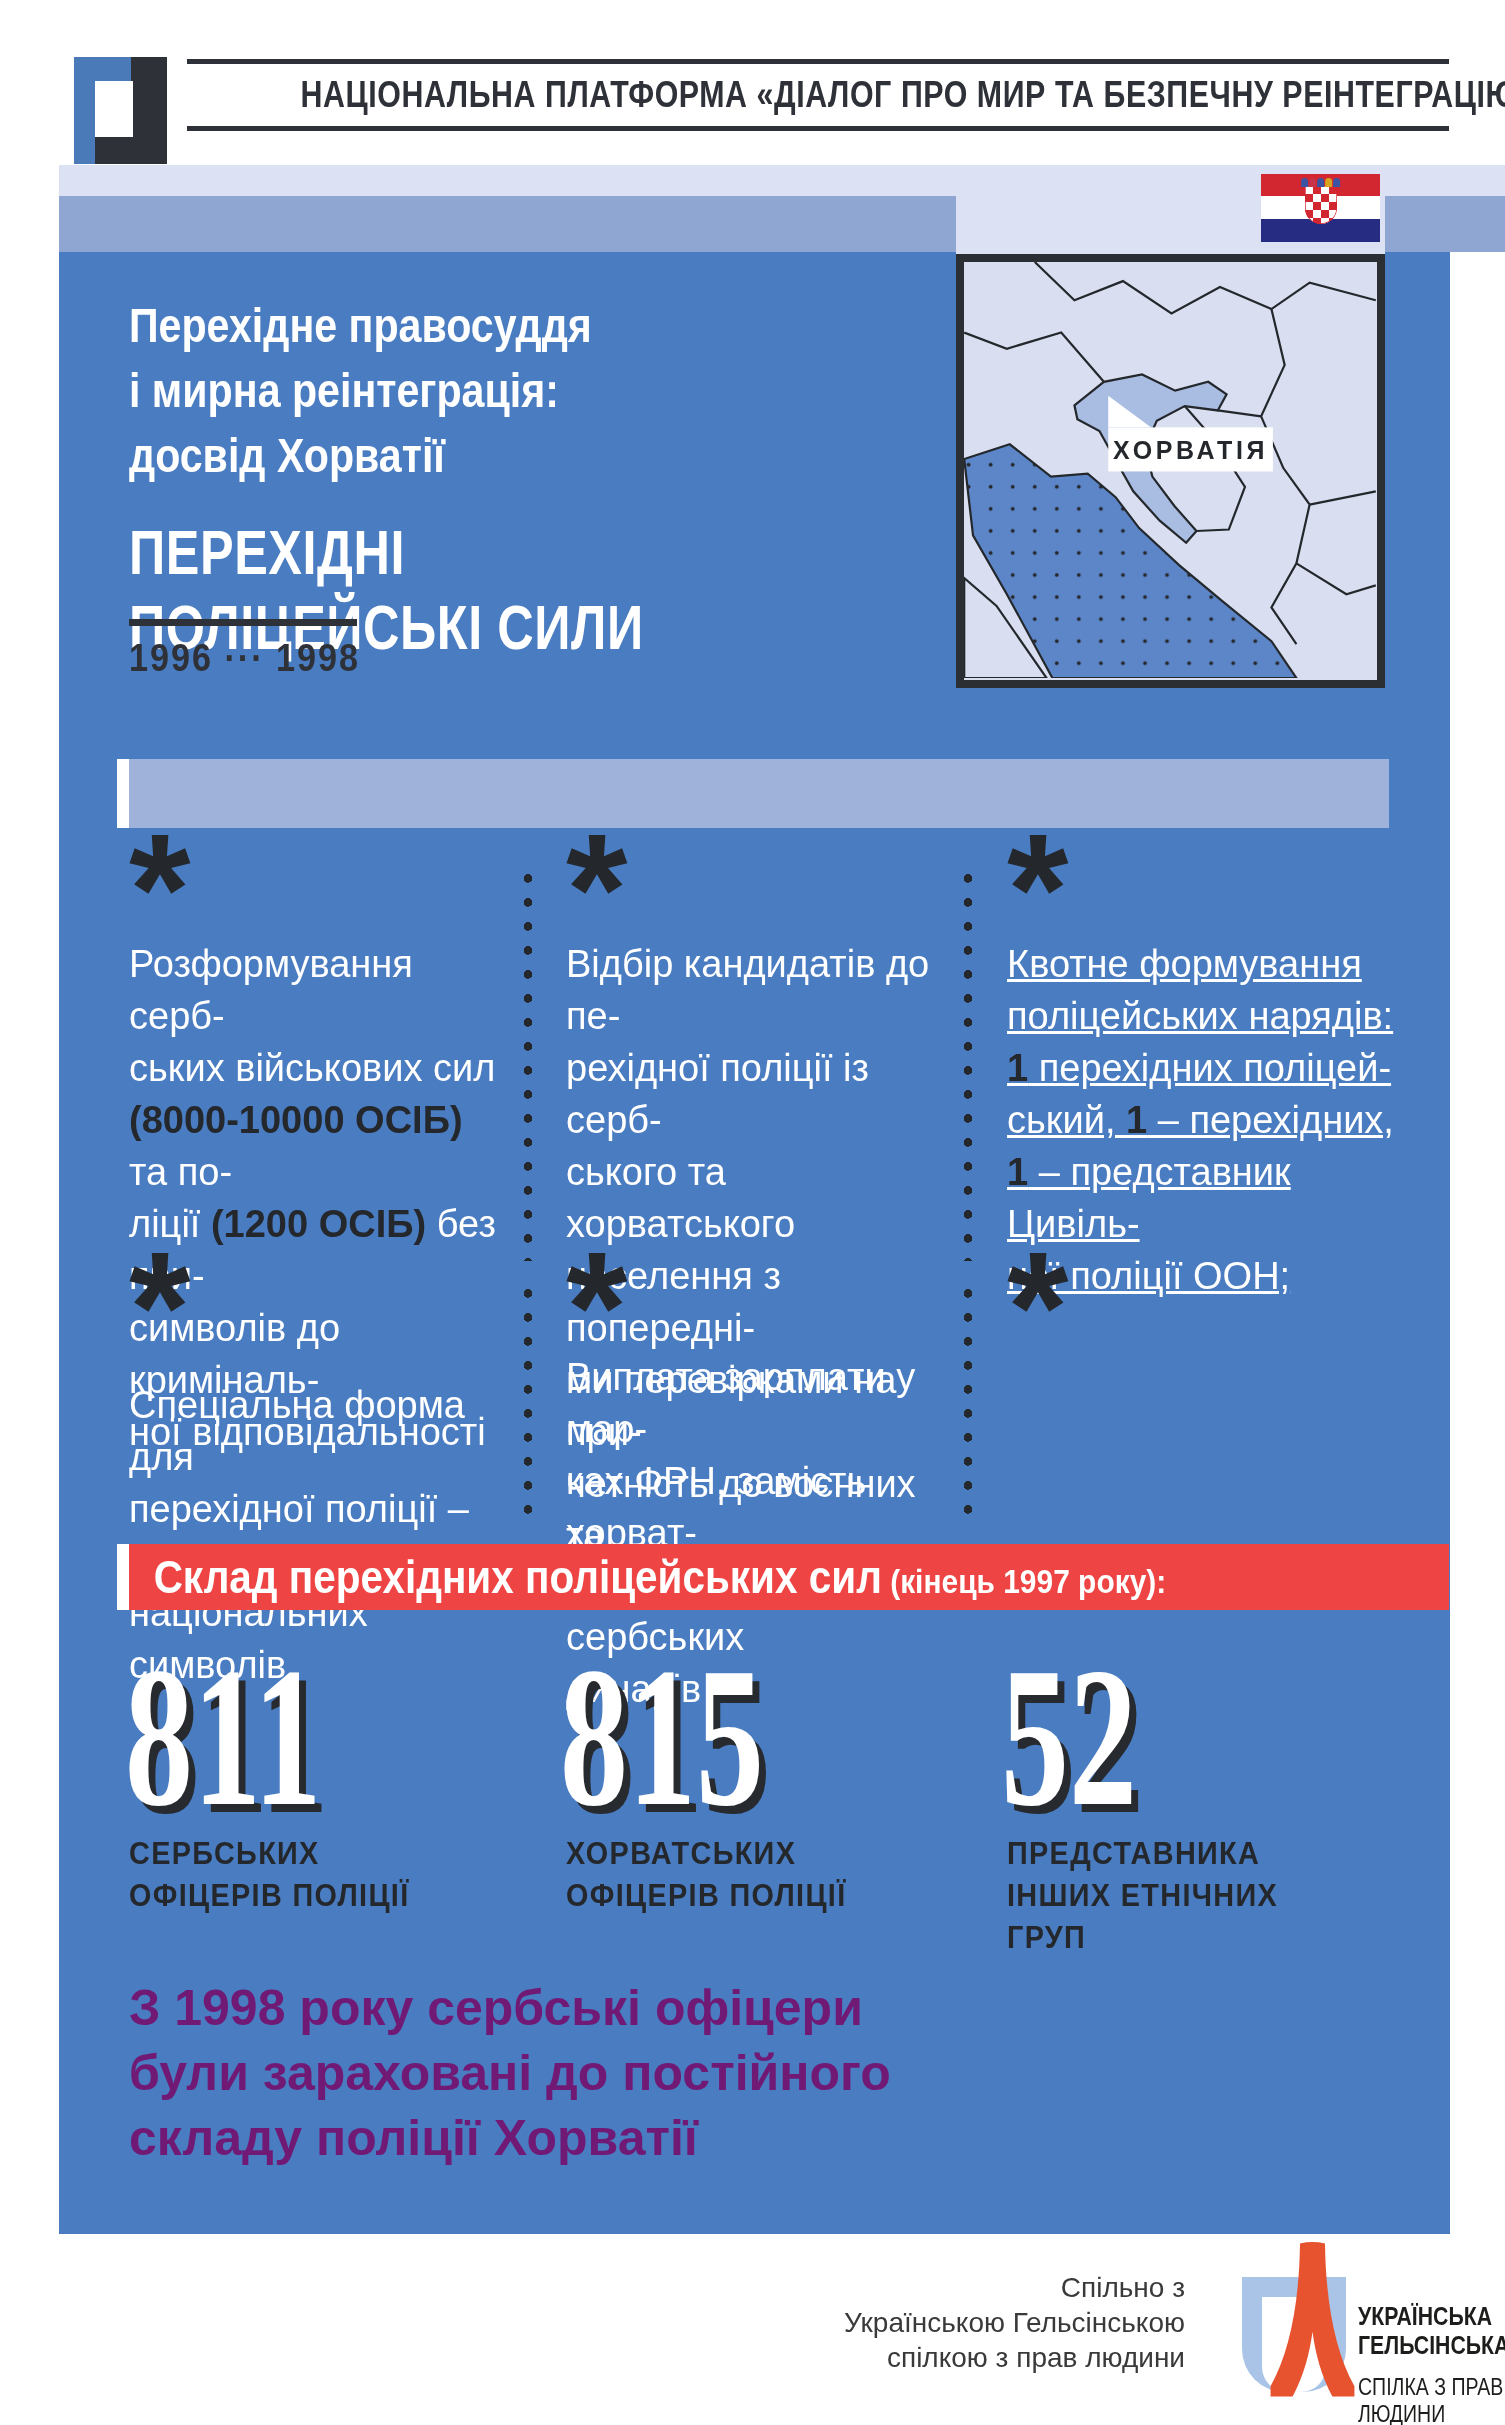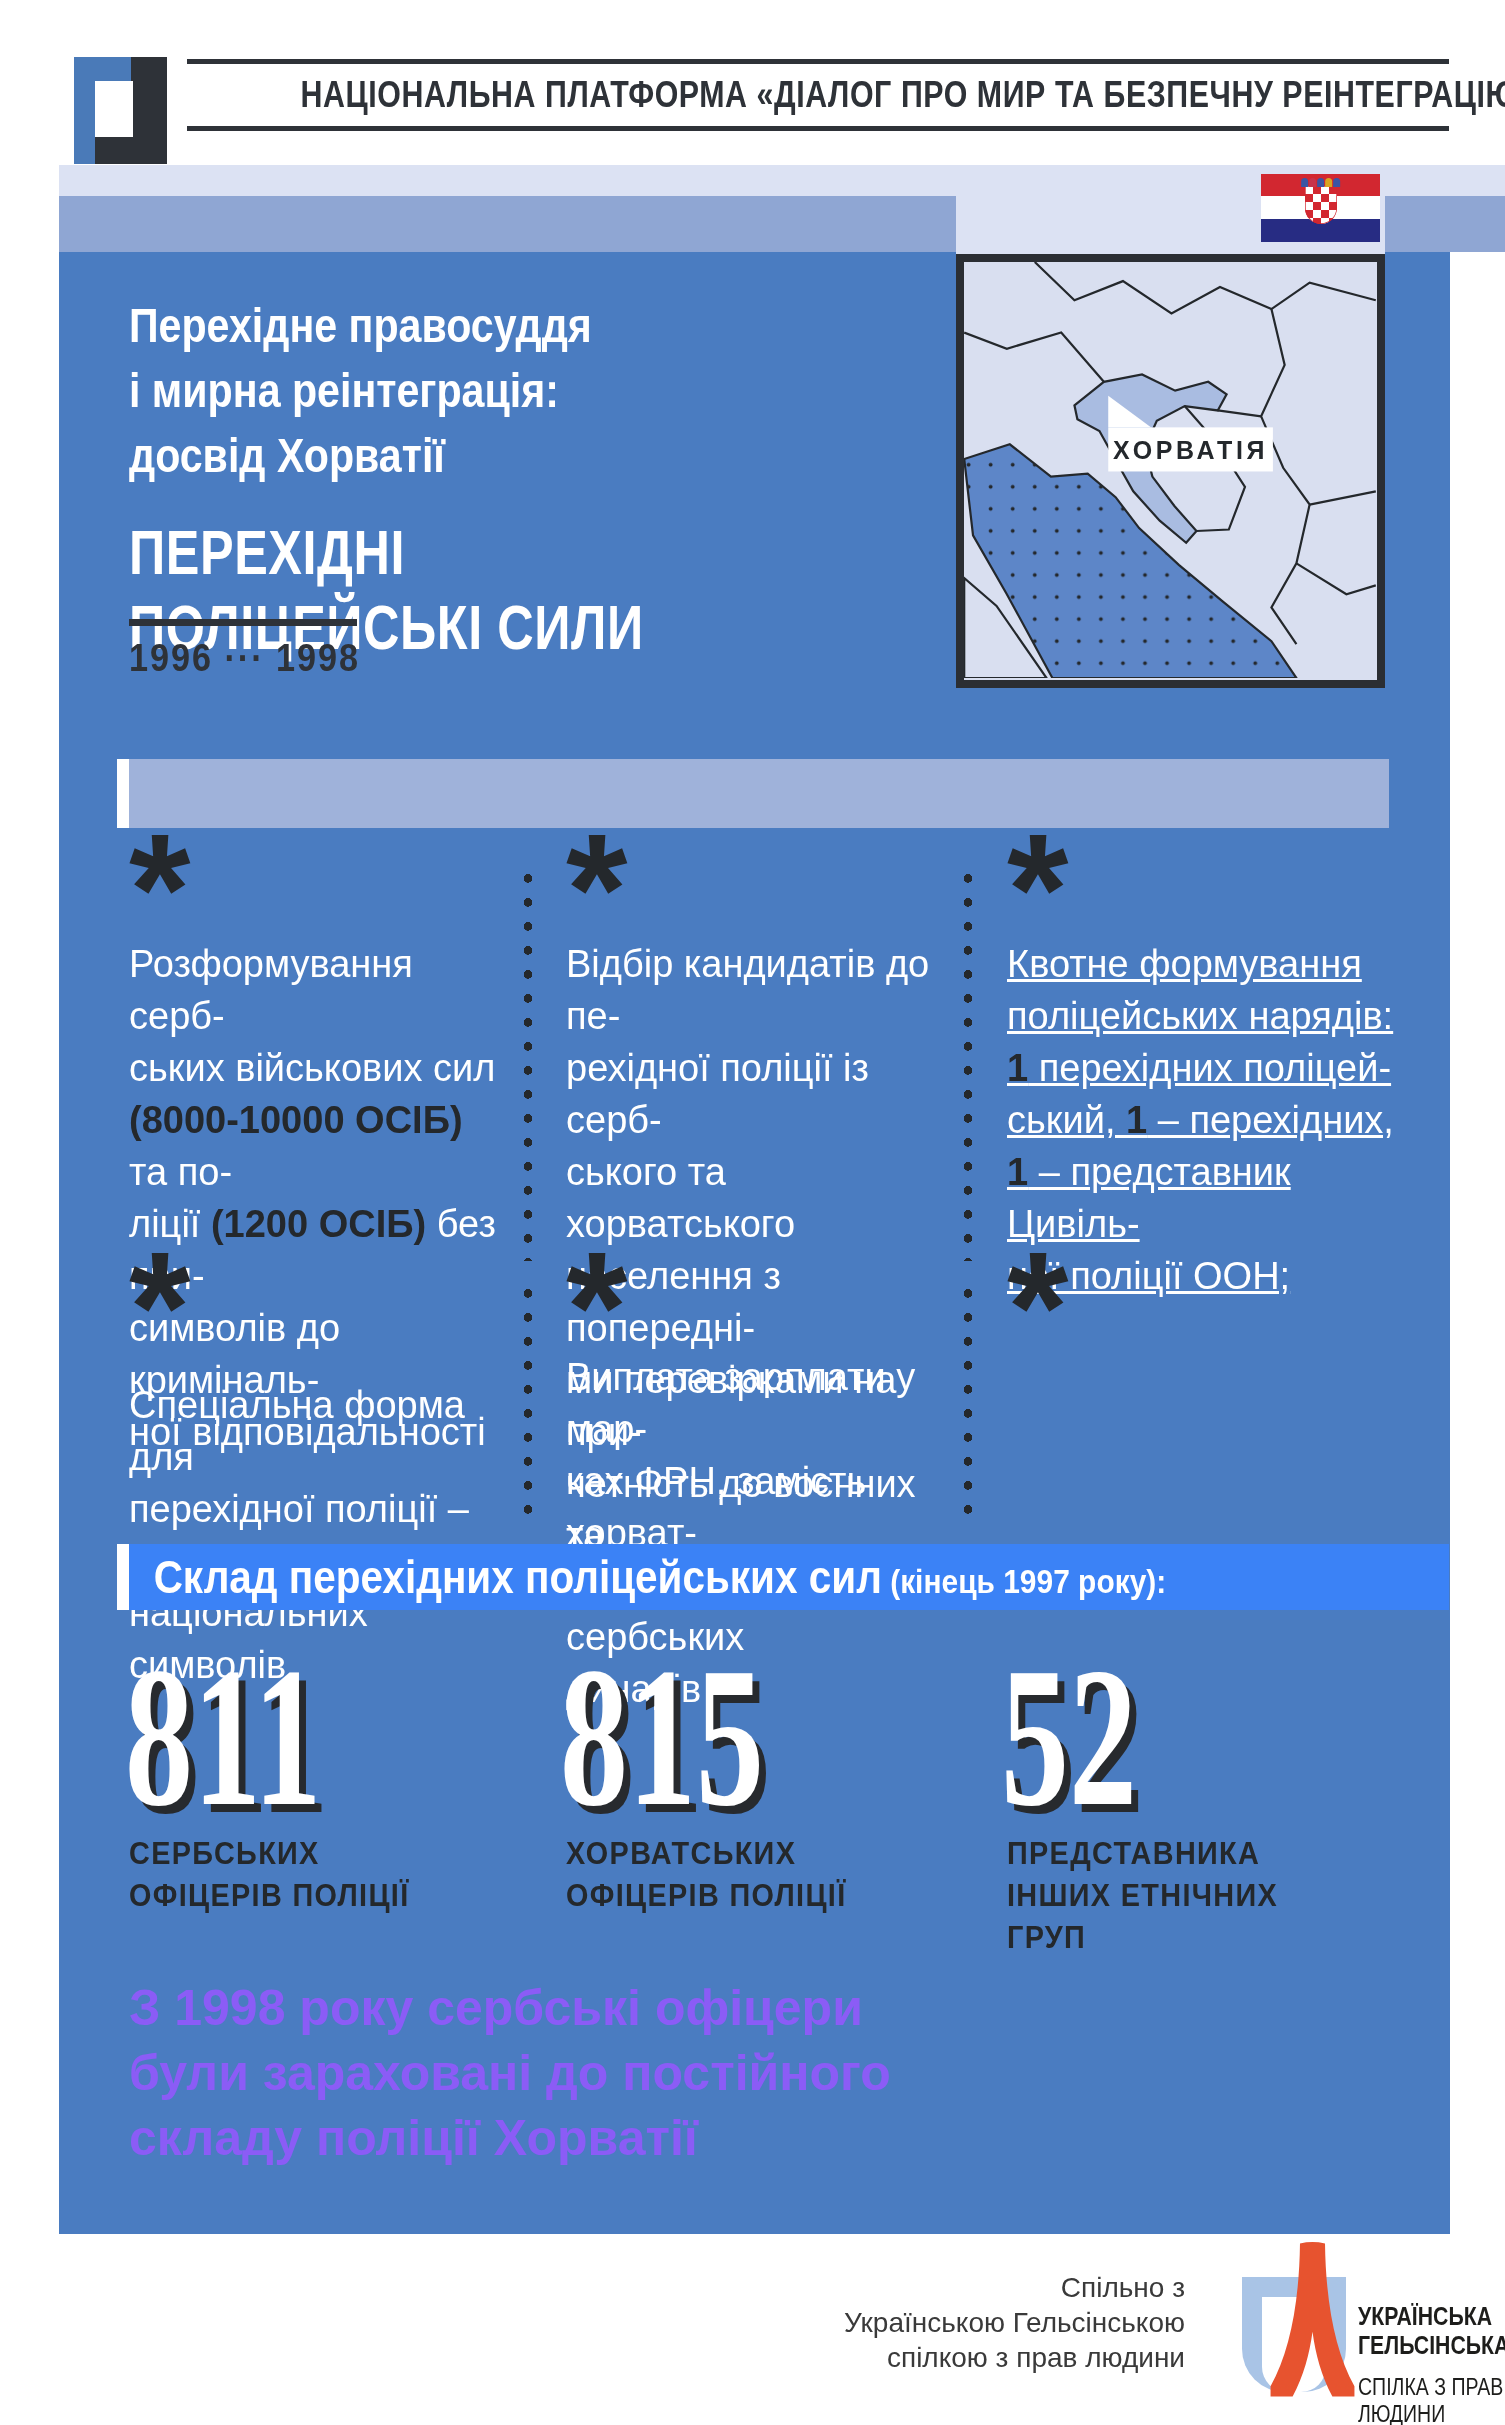--- a/index.html
+++ b/index.html
@@ -59,32 +59,32 @@
   .light-tab{left:117px;top:759px;width:12.5px;height:69px;background:#ffffff;}
 
   
   .ast{font-size:158px;line-height:88px;font-weight:700;color:#24282c;width:147px;height:96px;overflow:visible;}
   .btxt{font-size:38px;line-height:52px;color:#ffffff;white-space:pre-line;}
   .btxt .b{font-weight:700;color:#24282c;}
   .dotsep{width:10.3px;background-image:radial-gradient(circle 4.4px at 5.1px 7.4px,#24282c 98%,transparent 100%);
     background-size:10.3px 24px;background-repeat:repeat-y;}
 
   
-  .black-bar{left:129px;top:1544px;width:1320px;height:66px;background:#3b82f6;display:flex;align-items:center;}
+  .black-bar{left:129px;top:1544px;width:1320px;height:66px;background:#ef4444;display:flex;align-items:center;}
   .black-tab{left:117px;top:1544px;width:12.5px;height:66px;background:#ffffff;}
   .bb-inner{padding-left:28px;white-space:nowrap;transform:scaleX(.88);transform-origin:left center;color:#fff;}
   .bb-main{font-size:46px;font-weight:700;}
   .bb-sfx{font-size:34px;font-weight:700;}
 
   .stat-val{top:1652px;font-family:"Liberation Serif", serif;font-weight:700;font-size:200px;line-height:169px;
     color:#ffffff;text-shadow:10.3px 8px 0 #272a2e;transform:scaleX(.68);transform-origin:left top;white-space:nowrap;}
   .stat-lab{top:1832px;font-size:32px;line-height:42px;font-weight:700;color:#24282c;letter-spacing:1.5px;
     white-space:pre-line;transform:scaleX(.9);transform-origin:left top;}
 
-  .outro{left:129px;top:1976px;font-size:50px;line-height:65px;font-weight:600;color:#8b5cf6;white-space:pre-line;}
+  .outro{left:129px;top:1976px;font-size:50px;line-height:65px;font-weight:600;color:#701a75;white-space:pre-line;}
 
   
   .joint{left:662px;top:2270px;width:523px;font-size:28px;line-height:35px;color:#3a3a3a;text-align:right;white-space:pre-line;}
   .uhhru{left:1242px;top:2242px;width:243px;height:162px;}
   .staple{position:absolute;left:0;top:35px;width:104px;height:115px;background:#a9c4e6;border-radius:0 0 43px 43px;}
   .staple .hole{position:absolute;left:20px;right:20px;top:20px;bottom:0;background:#ffffff;border-radius:0 0 25px 25px;}
   .lambda{position:absolute;left:26.5px;top:0;}
   .uhhru-text{position:absolute;left:116px;top:46px;color:#1d1d1b;transform:scaleX(.85);transform-origin:left top;white-space:pre-line;}
   .uhhru-text .bold2{font-size:25px;line-height:29px;font-weight:700;}
   .uhhru-text .reg2{font-size:23px;line-height:27px;font-weight:400;}

